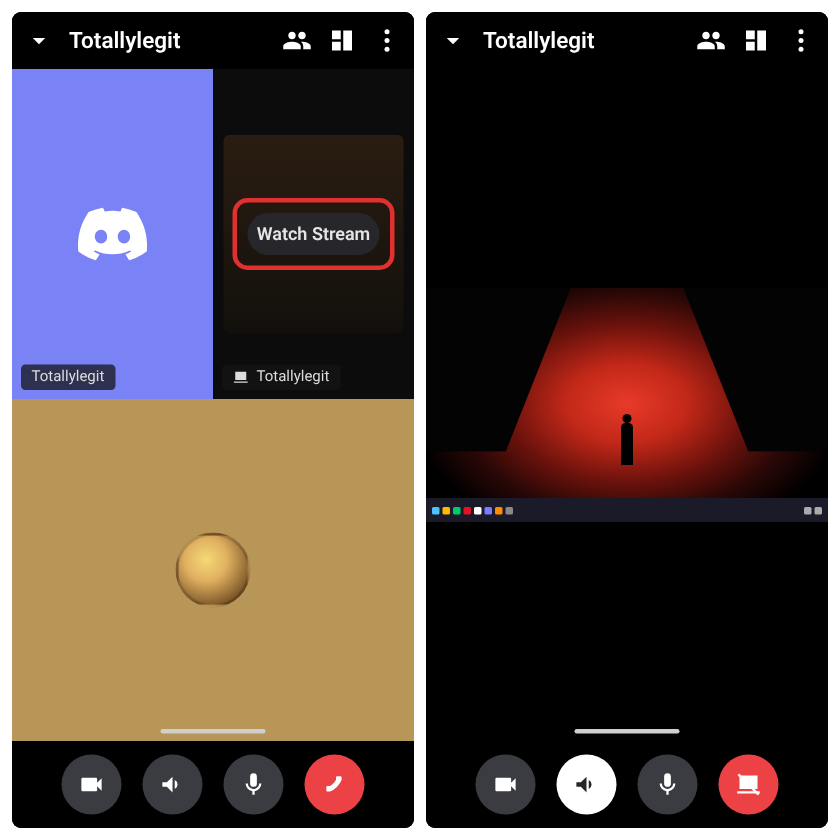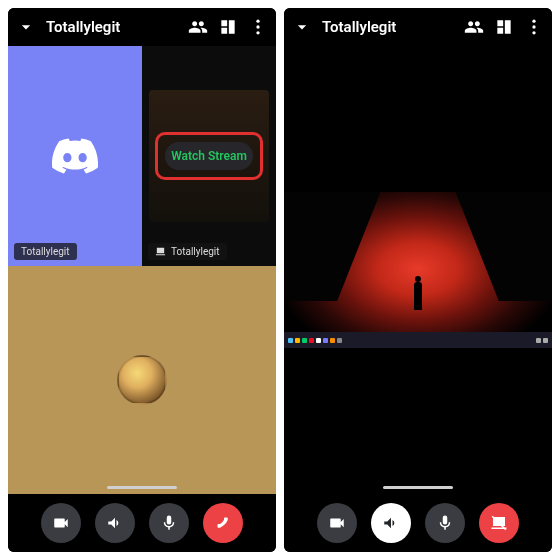--- a/index.html
+++ b/index.html
@@ -57,21 +57,21 @@
   .watch-highlight {
     position:absolute;
     border: 3px solid #e03030;
     border-radius: 10px;
     padding: 6px;
     left: 6px; right: 6px; top: 32%; bottom: 32%;
     display:flex; align-items:center; justify-content:center;
   }
   .watch-btn {
     background: rgba(40,40,44,0.92);
-    color:#22c55e;
+    color:#e5e5e5;
     font-size:12px;
     font-weight:600;
     padding: 7px 6px;
     border-radius: 16px;
     cursor:pointer;
   }
   .name-badge {
     position:absolute;
     bottom:6px; left:6px;
     background: rgba(20,20,22,0.75);

